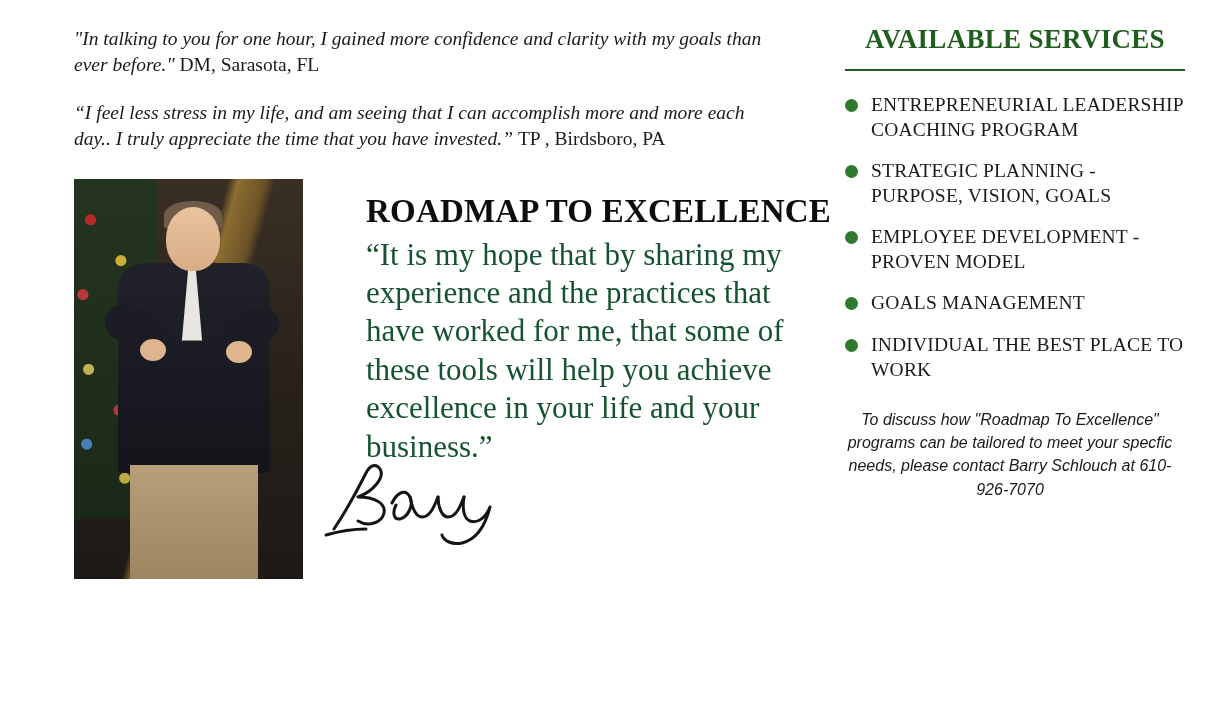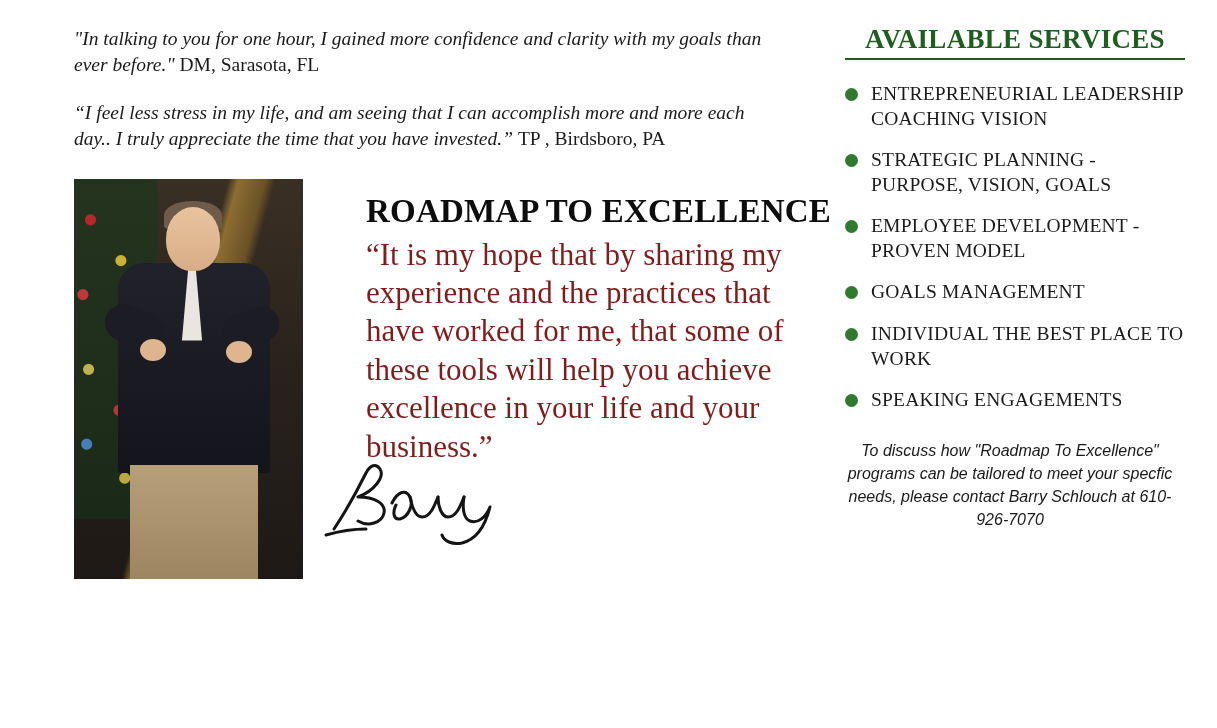--- a/index.html
+++ b/index.html
@@ -136,21 +136,21 @@
     text-align: center;
     color: #0d0d0d;
     margin: 14px 0 6px 0;
     white-space: nowrap;
   }
 
   .rte-quote {
     font-family: "Liberation Serif", serif;
     font-size: 31px;
     line-height: 1.24;
-    color: #7f1d1d;
+    color: #14532d;
     margin-top: 6px;
   }
 
   .signature {
     position: absolute;
     left: 232px;
     top: 272px;
     width: 220px;
     height: 100px;
   }
@@ -162,21 +162,21 @@
     top: 24px;
     width: 340px;
   }
   .services-heading {
     font-family: "Liberation Serif", serif;
     font-weight: bold;
     color: #1f5e1f;
     font-size: 27px;
     text-align: center;
     border-bottom: 2.5px solid #1f5e1f;
-    padding-bottom: 3px;
+    padding-bottom: 14px;
     letter-spacing: .3px;
     white-space: nowrap;
   }
 
   .services-list {
     margin-top: 22px;
   }
   .service-item {
     display: flex;
     align-items: flex-start;
@@ -269,21 +269,21 @@
   </div>
 
   <div class="right-col">
 
     <div class="services-heading">AVAILABLE SERVICES</div>
 
     <div class="services-list">
 
       <div class="service-item">
         <span class="bullet"></span>
-        <span class="service-text">ENTREPRENEURIAL LEADERSHIP COACHING VISION</span>
+        <span class="service-text">ENTREPRENEURIAL LEADERSHIP COACHING PROGRAM</span>
       </div>
 
       <div class="service-item">
         <span class="bullet"></span>
         <span class="service-text">STRATEGIC PLANNING - PURPOSE, VISION, GOALS</span>
       </div>
 
       <div class="service-item">
         <span class="bullet"></span>
         <span class="service-text">EMPLOYEE DEVELOPMENT - PROVEN MODEL</span>
@@ -293,24 +293,20 @@
         <span class="bullet"></span>
         <span class="service-text">GOALS MANAGEMENT</span>
       </div>
 
       <div class="service-item">
         <span class="bullet"></span>
         <span class="service-text">INDIVIDUAL THE BEST PLACE TO WORK</span>
       </div>
 
 
-      <div class="service-item">
-        <span class="bullet"></span>
-        <span class="service-text">SPEAKING ENGAGEMENTS</span>
-      </div>
 
     </div>
 
     <div class="contact-note">To discuss how "Roadmap To Excellence" programs can be tailored to meet your specfic needs, please contact Barry Schlouch at 610-926-7070</div>
 
   </div>
 
 </div>
 
 </body></html>

